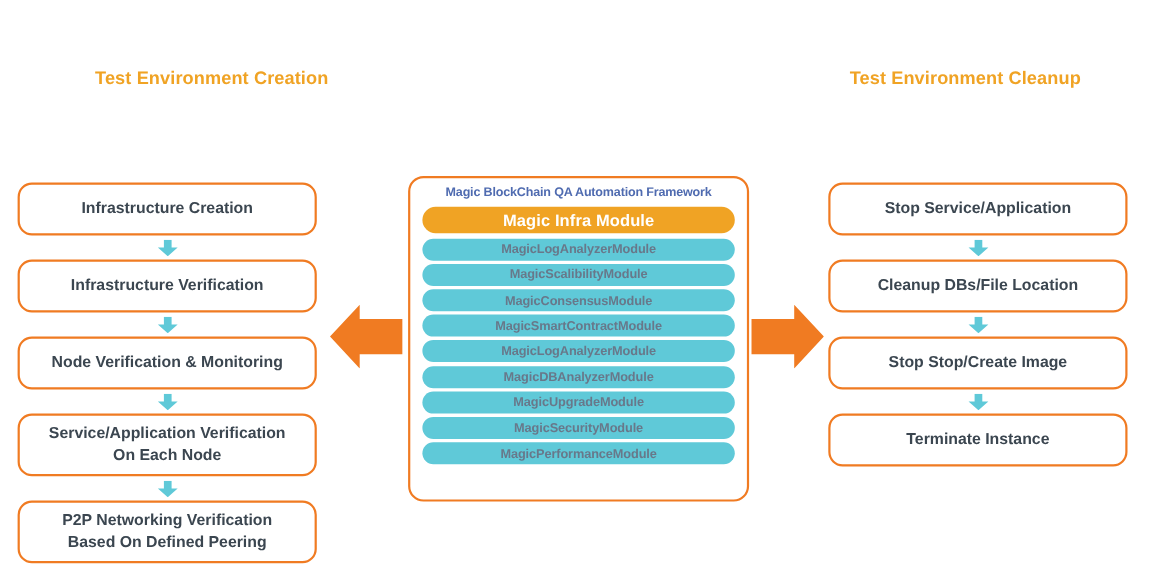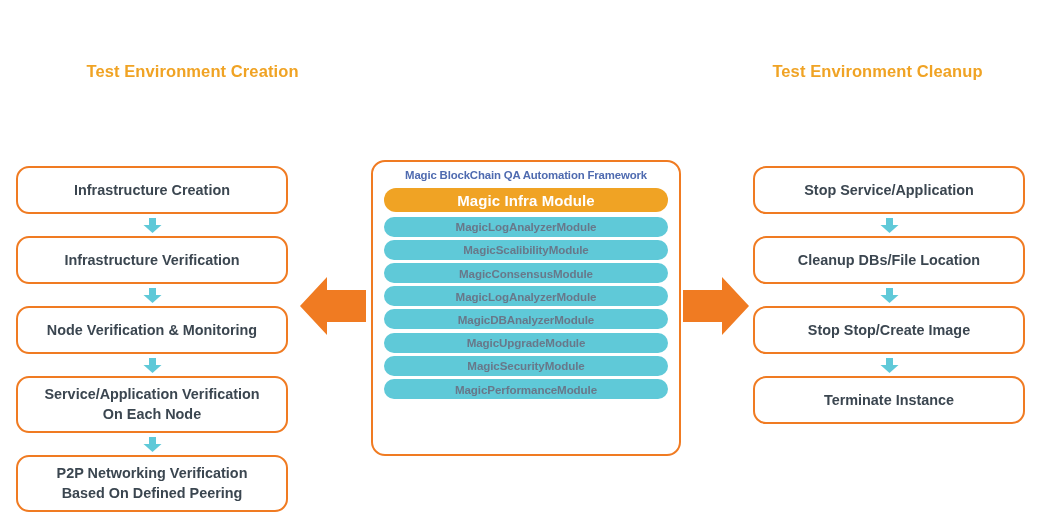--- a/index.html
+++ b/index.html
@@ -236,20 +236,23 @@
     <div class="module-pill teal">
       <span>MagicLogAnalyzerModule</span>
     </div>
     <div class="module-pill teal">
       <span>MagicScalibilityModule</span>
     </div>
     <div class="module-pill teal">
       <span>MagicConsensusModule</span>
     </div>
     <div class="module-pill teal">
+      <span>MagicSmartContractModule</span>
+    </div>
+    <div class="module-pill teal">
       <span>MagicLogAnalyzerModule</span>
     </div>
     <div class="module-pill teal">
       <span>MagicDBAnalyzerModule</span>
     </div>
     <div class="module-pill teal">
       <span>MagicUpgradeModule</span>
     </div>
     <div class="module-pill teal">
       <span>MagicSecurityModule</span>

